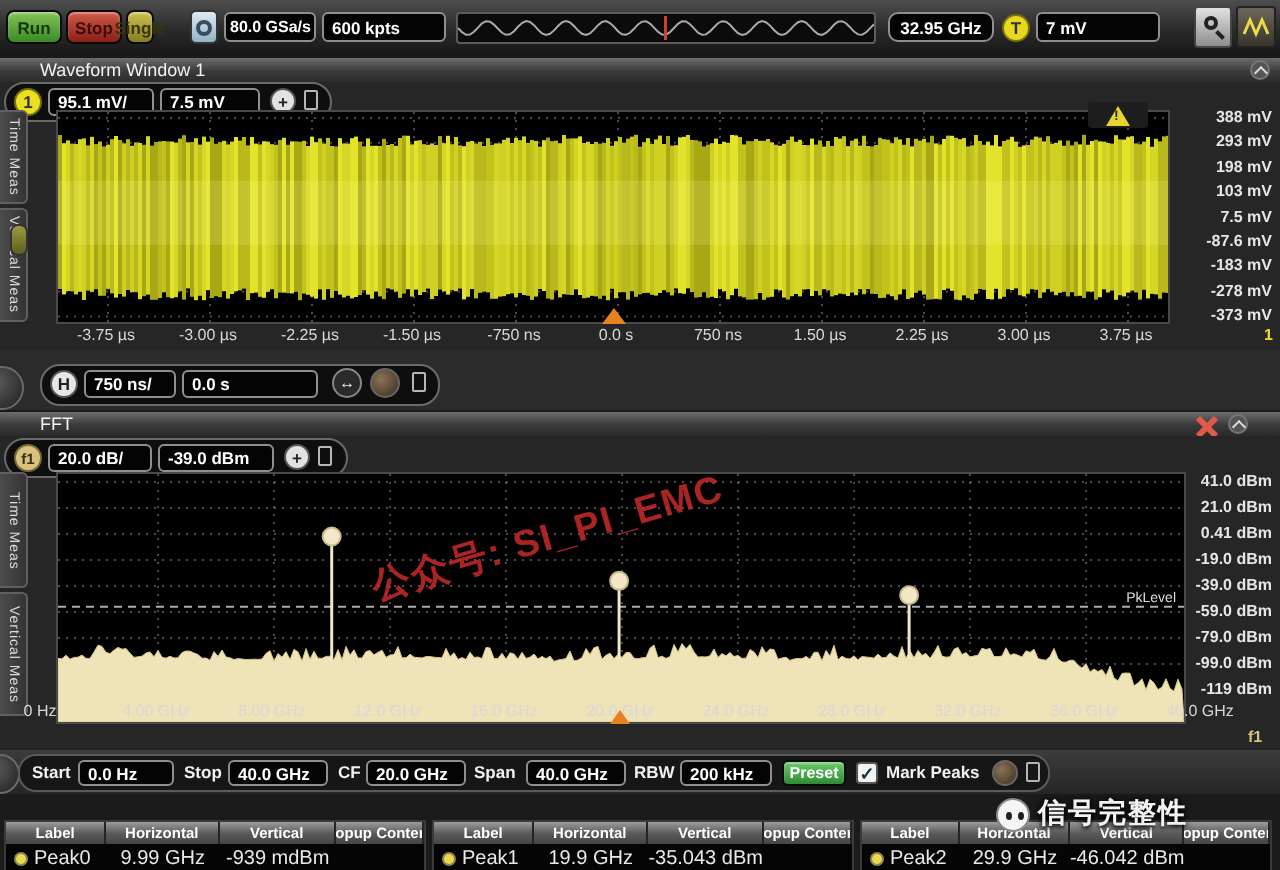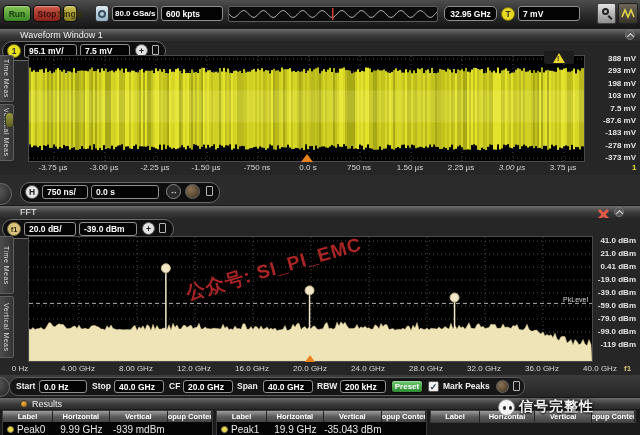--- a/index.html
+++ b/index.html
@@ -415,21 +415,21 @@
   <div id="wave-xlabels" class="abs" style="left:0;top:163px;width:640px;height:10px">
       <span class="axlab" style="left: 53px; top: 0px; transform: translateX(-50%); position: absolute; color: rgb(216, 216, 216); font-weight: normal;">-3.75 µs</span>
       <span class="axlab" style="left: 104px; top: 0px; transform: translateX(-50%); position: absolute; color: rgb(216, 216, 216); font-weight: normal;">-3.00 µs</span>
       <span class="axlab" style="left: 155px; top: 0px; transform: translateX(-50%); position: absolute; color: rgb(216, 216, 216); font-weight: normal;">-2.25 µs</span>
       <span class="axlab" style="left: 206px; top: 0px; transform: translateX(-50%); position: absolute; color: rgb(216, 216, 216); font-weight: normal;">-1.50 µs</span>
       <span class="axlab" style="left: 257px; top: 0px; transform: translateX(-50%); position: absolute; color: rgb(216, 216, 216); font-weight: normal;">-750 ns</span>
       <span class="axlab" style="left: 308px; top: 0px; transform: translateX(-50%); position: absolute; color: rgb(216, 216, 216); font-weight: normal;">0.0 s</span>
       <span class="axlab" style="left: 359px; top: 0px; transform: translateX(-50%); position: absolute; color: rgb(216, 216, 216); font-weight: normal;">750 ns</span>
       <span class="axlab" style="left: 410px; top: 0px; transform: translateX(-50%); position: absolute; color: rgb(216, 216, 216); font-weight: normal;">1.50 µs</span>
       <span class="axlab" style="left: 461px; top: 0px; transform: translateX(-50%); position: absolute; color: rgb(216, 216, 216); font-weight: normal;">2.25 µs</span>
-      <span class="axlab" style="left: 512px; top: 0px; transform: translateX(-50%); position: absolute; color: rgb(216, 216, 216); font-weight: normal; font-style: italic;">3.00 µs</span>
+      <span class="axlab" style="left: 512px; top: 0px; transform: translateX(-50%); position: absolute; color: rgb(216, 216, 216); font-weight: normal;">3.00 µs</span>
       <span class="axlab" style="left: 563px; top: 0px; transform: translateX(-50%); position: absolute; color: rgb(216, 216, 216); font-weight: normal;">3.75 µs</span>
     </div>
   <span class="axlab" style="left:632px;top:163px;color:#e8e020">1</span>
   <div class="tri-up" style="left:301px;top:154px;z-index:4"></div>
 
   <div class="abs" style="left:0;top:175px;width:640px;height:30px;background:#2b2b2b"></div>
   <div class="knob" style="left:-10px;top:183px;width:22px;height:22px"></div>
   <div class="abs" style="left:20px;top:182px;width:200px;height:21px;background:#0e0e0e;border:1px solid #6a6a6a;border-radius:10px"></div>
   <div class="circ" style="left:25px;top:185px;width:14px;height:14px;background:#e6e6e6;color:#222;border:1px solid #555">H</div>
   <div class="fbox" style="left:42px;top:185px;width:46px;height:14px">750 ns/</div>
@@ -498,21 +498,21 @@
       <span class="axlab" style="right: 2px; top: 0px; position: absolute;">41.0 dBm</span>
       <span class="axlab" style="right: 2px; top: 13px; position: absolute;">21.0 dBm</span>
       <span class="axlab" style="right: 2px; top: 26px; position: absolute;">0.41 dBm</span>
       <span class="axlab" style="right: 2px; top: 39px; position: absolute;">-19.0 dBm</span>
       <span class="axlab" style="right: 2px; top: 52px; position: absolute;">-39.0 dBm</span>
       <span class="axlab" style="right: 2px; top: 65px; position: absolute;">-59.0 dBm</span>
       <span class="axlab" style="right: 2px; top: 78px; position: absolute;">-79.0 dBm</span>
       <span class="axlab" style="right: 2px; top: 91px; position: absolute;">-99.0 dBm</span>
       <span class="axlab" style="right: 2px; top: 104px; position: absolute;">-119 dBm</span>
     </div>
-  <div id="fft-xlabels" class="abs" style="left:0;top:364px;width:560px;height:10px">
+  <div id="fft-xlabels" class="abs" style="left:0;top:351px;width:560px;height:10px">
       <span class="axlab" style="left: 20px; top: 0px; transform: translateX(-50%); position: absolute; color: rgb(216, 216, 216); font-weight: normal;">0 Hz</span>
       <span class="axlab" style="left: 78px; top: 0px; transform: translateX(-50%); position: absolute; color: rgb(216, 216, 216); font-weight: normal;">4.00 GHz</span>
       <span class="axlab" style="left: 136px; top: 0px; transform: translateX(-50%); position: absolute; color: rgb(216, 216, 216); font-weight: normal;">8.00 GHz</span>
       <span class="axlab" style="left: 194px; top: 0px; transform: translateX(-50%); position: absolute; color: rgb(216, 216, 216); font-weight: normal;">12.0 GHz</span>
       <span class="axlab" style="left: 252px; top: 0px; transform: translateX(-50%); position: absolute; color: rgb(216, 216, 216); font-weight: normal;">16.0 GHz</span>
       <span class="axlab" style="left: 310px; top: 0px; transform: translateX(-50%); position: absolute; color: rgb(216, 216, 216); font-weight: normal;">20.0 GHz</span>
       <span class="axlab" style="left: 368px; top: 0px; transform: translateX(-50%); position: absolute; color: rgb(216, 216, 216); font-weight: normal;">24.0 GHz</span>
       <span class="axlab" style="left: 426px; top: 0px; transform: translateX(-50%); position: absolute; color: rgb(216, 216, 216); font-weight: normal;">28.0 GHz</span>
       <span class="axlab" style="left: 484px; top: 0px; transform: translateX(-50%); position: absolute; color: rgb(216, 216, 216); font-weight: normal;">32.0 GHz</span>
       <span class="axlab" style="left: 542px; top: 0px; transform: translateX(-50%); position: absolute; color: rgb(216, 216, 216); font-weight: normal;">36.0 GHz</span>
@@ -536,24 +536,20 @@
   <div class="fbox" style="left:263px;top:380px;width:50px;height:13px">40.0 GHz</div>
   <span class="lab" style="left:317px;top:381px">RBW</span>
   <div class="fbox" style="left:340px;top:380px;width:46px;height:13px">200 kHz</div>
   <div class="pill" style="left:391px;top:380px;width:32px;height:13px;background:linear-gradient(#6cc96c,#2e8b34);color:#fff;font-size:8px;border-radius:3px">Preset</div>
   <div class="ckbox" style="left:428px;top:381px">✓</div>
   <span class="lab" style="left:443px;top:381px">Mark Peaks</span>
   <div class="circ" style="left:496px;top:380px;width:13px;height:13px;background:radial-gradient(circle at 35% 35%,#8a7355,#3a2e1e);border:1px solid #666"></div>
   <div class="pagei" style="left:513px;top:381px"></div>
 
   <div class="abs" style="left:0;top:397px;width:640px;height:38px;background:#1b1b1b"></div>
-  <div class="titlebar" style="top:397px;height:12px">
-    <div class="circ" style="position:static;width:8px;height:8px;background:radial-gradient(circle at 35% 35%,#f0b040,#9a6010);border:1px solid #333;margin-right:4px"></div>
-    <span>Results</span>
-  </div>
   <div id="results-tables" class="abs" style="left:0;top:410px;width:640px;height:25px">
       <div class="rpanel" style="left: 2px; width: 211px;">
         <div class="rhrow">
           <div class="rhcell" style="width: 24%;">Label</div>
           <div class="rhcell" style="width: 27%;">Horizontal</div>
           <div class="rhcell" style="width: 28%;">Vertical</div>
           <div class="rhcell" style="width: 21%;">Popup Content</div>
         </div>
         <div class="rdrow">
           <div class="rdcell" style="width: 24%; justify-content: flex-start;">
@@ -582,20 +578,29 @@
           <div class="rdcell" style="width: 21%;"></div>
         </div>
       </div>
       <div class="rpanel" style="left: 430px; width: 206px;">
         <div class="rhrow">
           <div class="rhcell" style="width: 24%;">Label</div>
           <div class="rhcell" style="width: 27%;">Horizontal</div>
           <div class="rhcell" style="width: 28%;">Vertical</div>
           <div class="rhcell" style="width: 21%;">Popup Content</div>
         </div>
+        <div class="rdrow">
+          <div class="rdcell" style="width: 24%; justify-content: flex-start;">
+            <span class="dot"></span>
+            <span>Peak2</span>
+          </div>
+          <div class="rdcell" style="width: 27%;">29.9 GHz</div>
+          <div class="rdcell" style="width: 28%;">-46.042 dBm</div>
+          <div class="rdcell" style="width: 21%;"></div>
+        </div>
       </div>
     </div>
 
   <div class="wm-white">
     <div class="panda">
         <i style="left:4px"></i>
         <i style="left:10px"></i>
       </div>
     <span class="txt">信号完整性</span>
   </div>

